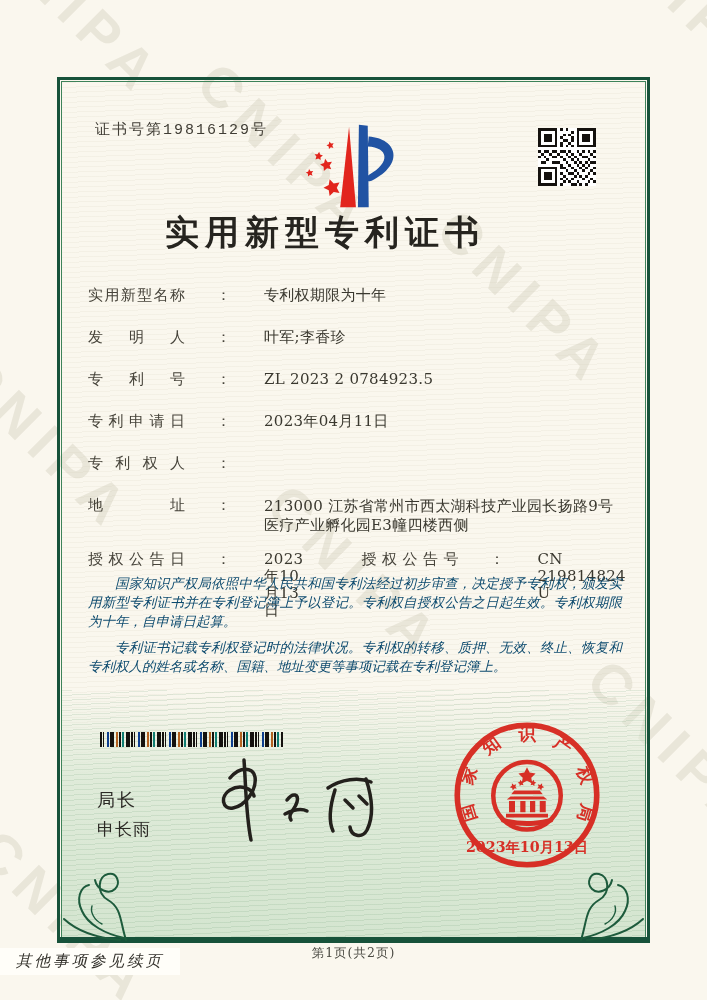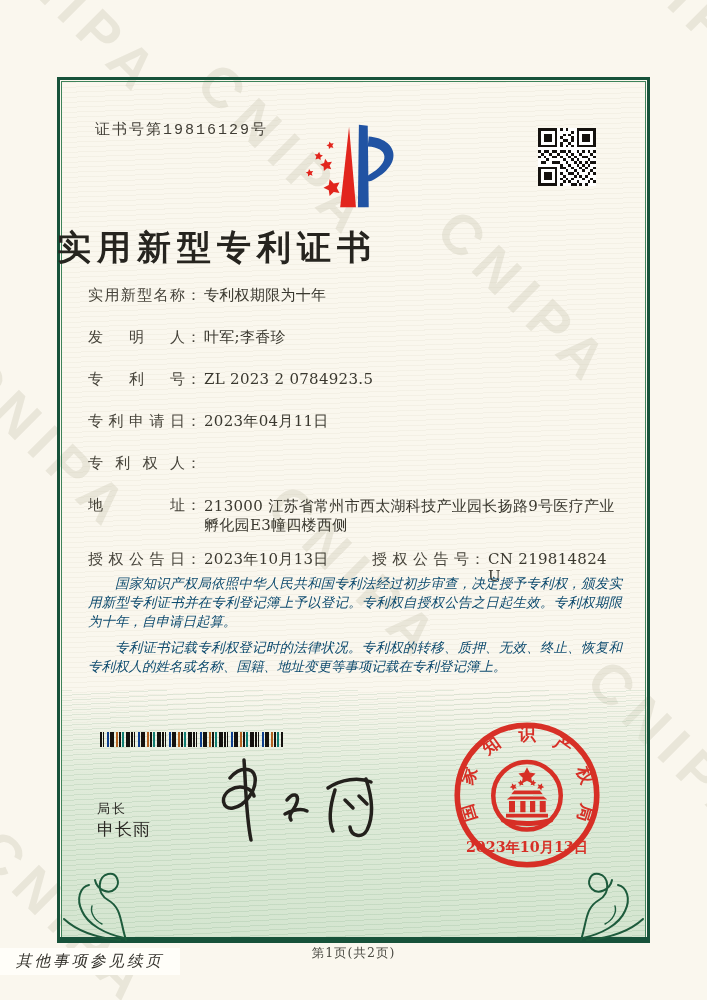--- a/index.html
+++ b/index.html
@@ -20,25 +20,25 @@
         repeating-linear-gradient(177deg,rgba(110,160,118,0.17) 0 1px,transparent 1px 5px),
         linear-gradient(180deg,rgba(222,235,218,0) 0,rgba(219,233,214,0.85) 90px,rgba(210,228,206,0.95) 100%);}
   .flourish{position:absolute;bottom:-2px;width:72px;height:80px;z-index:3;}
   .fl-left{left:-2px;transform:scaleX(-1);}
   .fl-right{right:-2px;}
   .content{position:absolute;inset:0;z-index:4;}
 
   .cert-no{position:absolute;left:95px;top:120px;font-size:15px;letter-spacing:2px;color:#403d35;font-family:Liberation Mono, monospace;}
   .logo{position:absolute;left:293px;top:113px;width:118px;height:112px;}
   .qr{position:absolute;left:538px;top:128px;width:58px;height:58px;}
-  .title{position:absolute;left:57px;top:225px;width:536px;
+  .title{position:absolute;left:57px;top:210px;width:536px;text-align:center;
          font-size:34px;font-weight:700;letter-spacing:6px;color:#26241f;}
 
   .fields{position:absolute;left:88px;top:287px;width:535px;font-size:15px;}
-  .frow{display:flex;margin-bottom:25px;line-height:17px;}
+  .frow{display:flex;margin-bottom:25px;line-height:17px;gap:30px;}
   .flabel{display:inline-block;width:97px;text-align:justify;text-align-last:justify;
           color:#46433a;flex:none;}
   .fcolon{flex:none;padding:0 3px 0 1px;color:#46433a;}
   .fvalue{color:#3a382f;letter-spacing:0.3px;}
   .addr .fvalue{width:440px;line-height:19px;}
   .addr{margin-bottom:16px;}
   .pair2{margin-left:28px;}
 
   .paras{position:absolute;left:88px;top:574px;width:534px;font-size:13.5px;line-height:19px;
          color:#0c4a6e;text-align:justify;font-style:italic;}
@@ -48,22 +48,22 @@
       background:repeating-linear-gradient(90deg,
         #14110e 0 2px,transparent 2px 3px,
         #14110e 3px 4px,transparent 4px 7px,
         #0d3e8f 7px 9px,transparent 9px 10px,
         #14110e 10px 14px,transparent 14px 16px,
         #b3611f 16px 18px,transparent 18px 19px,
         #14110e 19px 21px,transparent 21px 22px,
         #0f7d72 22px 24px,transparent 24px 26px,
         #14110e 26px 30px,transparent 30px 31px);}
 
-  .sig-title{position:absolute;left:97px;top:788px;font-size:13px;color:#2b2925;
-             font-family:Liberation Sans, sans-serif;letter-spacing:2px;margin-top:12px;}
+  .sig-title{position:absolute;left:97px;top:788px;font-size:18px;color:#2b2925;
+             font-family:Liberation Sans, sans-serif;letter-spacing:2px;}
   .sig-name{position:absolute;left:97px;top:818px;font-size:17px;color:#2b2925;
             font-family:"Liberation Sans",sans-serif;letter-spacing:1px;}
   .sig-hand{position:absolute;left:195px;top:750px;width:210px;height:100px;}
 
   .seal{position:absolute;left:452px;top:720px;width:150px;height:150px;opacity:0.95;}
   .seal text{font-family:"DejaVu Serif",serif;}
 
   .page-num{position:absolute;left:57px;top:913px;width:593px;text-align:center;
             font-size:12.5px;color:#4a4a42;letter-spacing:1px;margin-top:32px;}
   .cont-note{position:absolute;left:0;top:948px;width:614px;}

